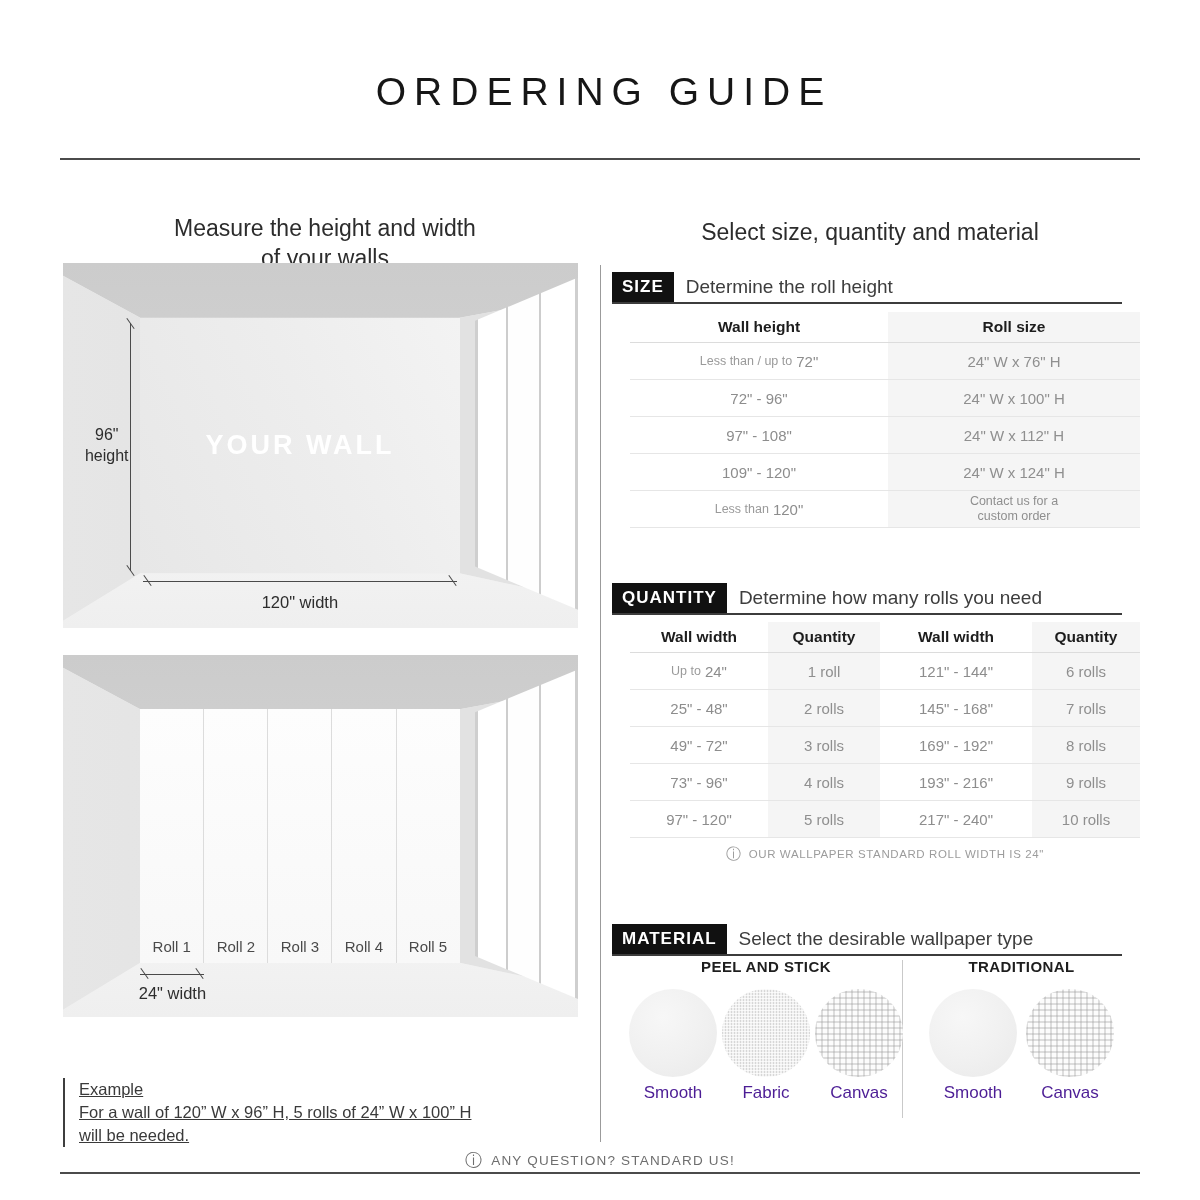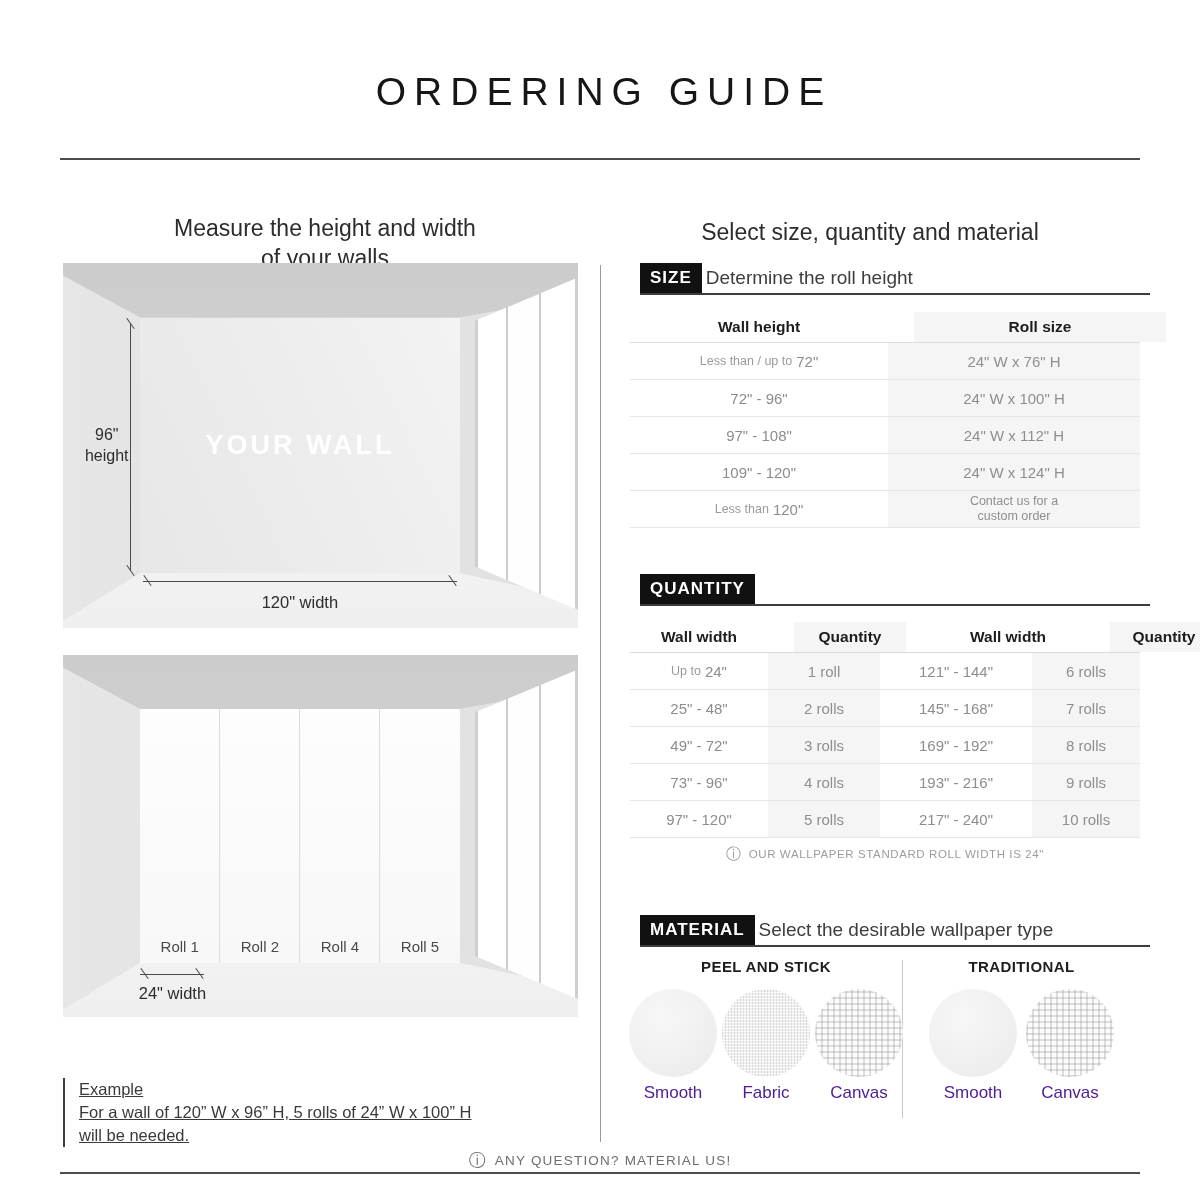--- a/index.html
+++ b/index.html
@@ -65,37 +65,37 @@
     border-right:1px solid #dcdcdc;}
   .roll-panel:last-child{border-right:none;}
   .roll-label{position:absolute;bottom:8px;left:0;right:0;text-align:center;
     font-size:15px;color:#4a4a4a;}
 
   
   #example{left:63px;top:1046px;width:470px;border-left:2px solid #3e3e3e;padding-left:14px;
     font-size:16.5px;color:#3a3a3a;line-height:23px;text-decoration:underline;}
 
   
-  .sec-header{position:absolute;left:640px;width:510px;height:30px;display:flex;
-    align-items:stretch;gap:4px;border-bottom:2px solid #3c3c3c;}
+  .sec-header{position:absolute;left:612px;width:510px;height:30px;display:flex;
+    align-items:stretch;gap:12px;border-bottom:2px solid #3c3c3c;margin-top:9px;}
   .badge{background:#111111;color:#ffffff;font-weight:700;font-size:17px;letter-spacing:1px;
     display:flex;align-items:center;padding:0 10px;}
   .sec-title{align-self:center;font-size:19px;color:#3d3d3d;}
 
   #size-header{top:263px;}
   #quantity-header{top:574px;}
   #material-header{top:915px;}
 
   .dtable{position:absolute;left:630px;width:510px;}
   #size-table{top:312px;}
   #quantity-table{top:622px;}
   .trow{display:grid;border-bottom:1px solid #e6e6e6;}
   .trow.s{grid-template-columns:258px 252px;}
   .trow.q{grid-template-columns:138px 112px 152px 108px;}
-  .thead{border-bottom:1px solid #dcdcdc;gap:26px;}
+  .thead{border-bottom:1px solid #dcdcdc;}
   .thead .cell{height:30px;font-weight:700;font-size:15.5px;color:#1d1d1d;}
   .cell{display:flex;align-items:center;justify-content:center;gap:4px;height:36px;
     font-size:15px;color:#8f8f8f;text-align:center;}
   .cell.gray{background:#f5f5f5;}
   .cell-small{font-size:12.5px;color:#9a9a9a;}
   .cell-big{font-size:15px;color:#8d8d8d;}
   .cell.two-line{font-size:12.5px;line-height:15px;white-space:pre-line;}
 
   .note{position:absolute;left:630px;top:846px;width:510px;display:flex;align-items:center;
     justify-content:center;gap:7px;color:#9c9c9c;font-size:11.5px;letter-spacing:.6px;}
@@ -170,20 +170,23 @@
   <div class="r-layer r-floor"></div>
   <div class="r-window"></div>
   <div class="rolls">
       <div class="roll-panel">
         <div class="roll-label">Roll 1</div>
       </div>
       <div class="roll-panel">
         <div class="roll-label">Roll 2</div>
       </div>
       <div class="roll-panel">
+        <div class="roll-label">Roll 3</div>
+      </div>
+      <div class="roll-panel">
         <div class="roll-label">Roll 4</div>
       </div>
       <div class="roll-panel">
         <div class="roll-label">Roll 5</div>
       </div>
     </div>
   <div class="dim dim-h2">
     <span class="tick l"></span>
     <span class="tick r"></span>
   </div>
@@ -237,20 +240,21 @@
           <span class="cell-big">120"</span>
         </div>
         <div class="cell gray two-line">Contact us for a
 custom order</div>
       </div>
     </div>
 </div>
 
 <div id="quantity-header" class="sec-header">
   <div class="badge">QUANTITY</div>
+  <div class="sec-title">Determine how many rolls you need</div>
 </div>
 <div id="quantity-table" class="dtable">
   <div class="trow q thead">
     <div class="cell">Wall width</div>
     <div class="cell gray">Quantity</div>
     <div class="cell">Wall width</div>
     <div class="cell gray">Quantity</div>
   </div>
   <div>
       <div class="trow q">
@@ -345,14 +349,14 @@
           <div class="swatch-circle tex-canvas"></div>
           <div class="swatch-label">Canvas</div>
         </div>
       </div>
   </div>
 </div>
 
 <div id="divider-bottom" class="abs hline"></div>
 <div id="footer">
   <span class="info-glyph">ⓘ</span>
-  <span>ANY QUESTION? MATERIAL US!</span>
+  <span>ANY QUESTION? STANDARD US!</span>
 </div>
 
 </body></html>

